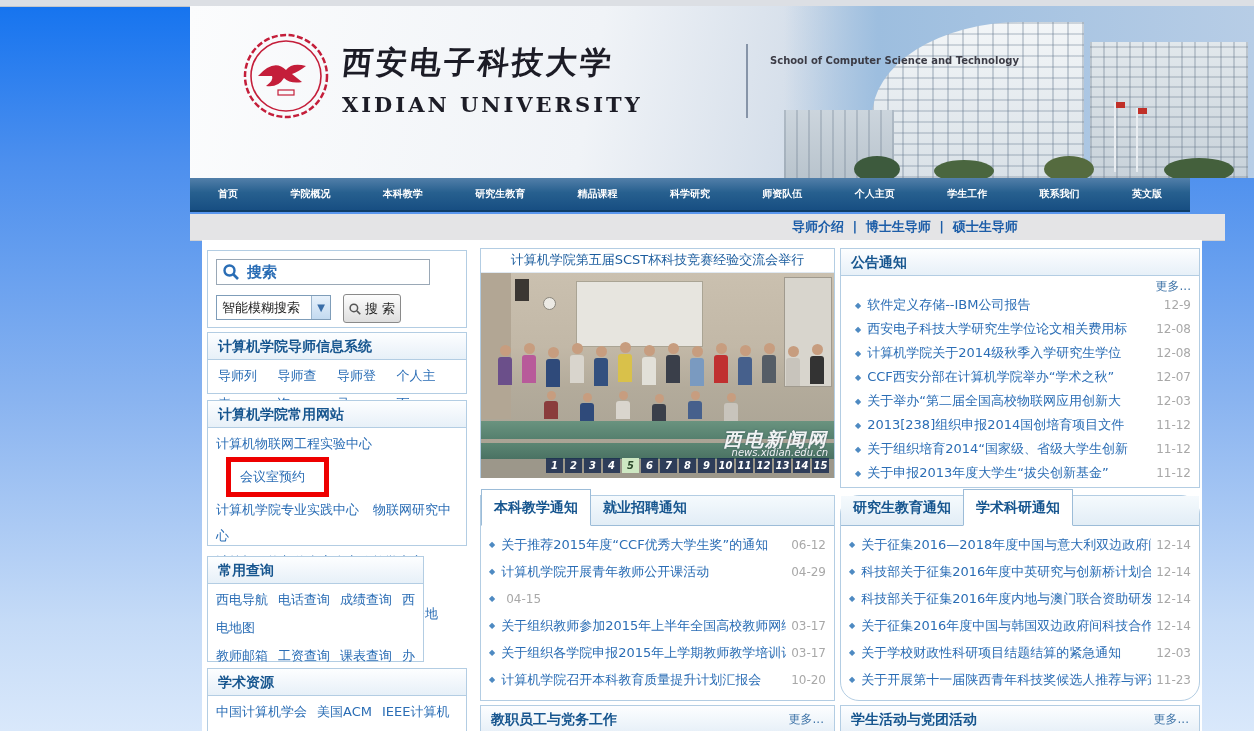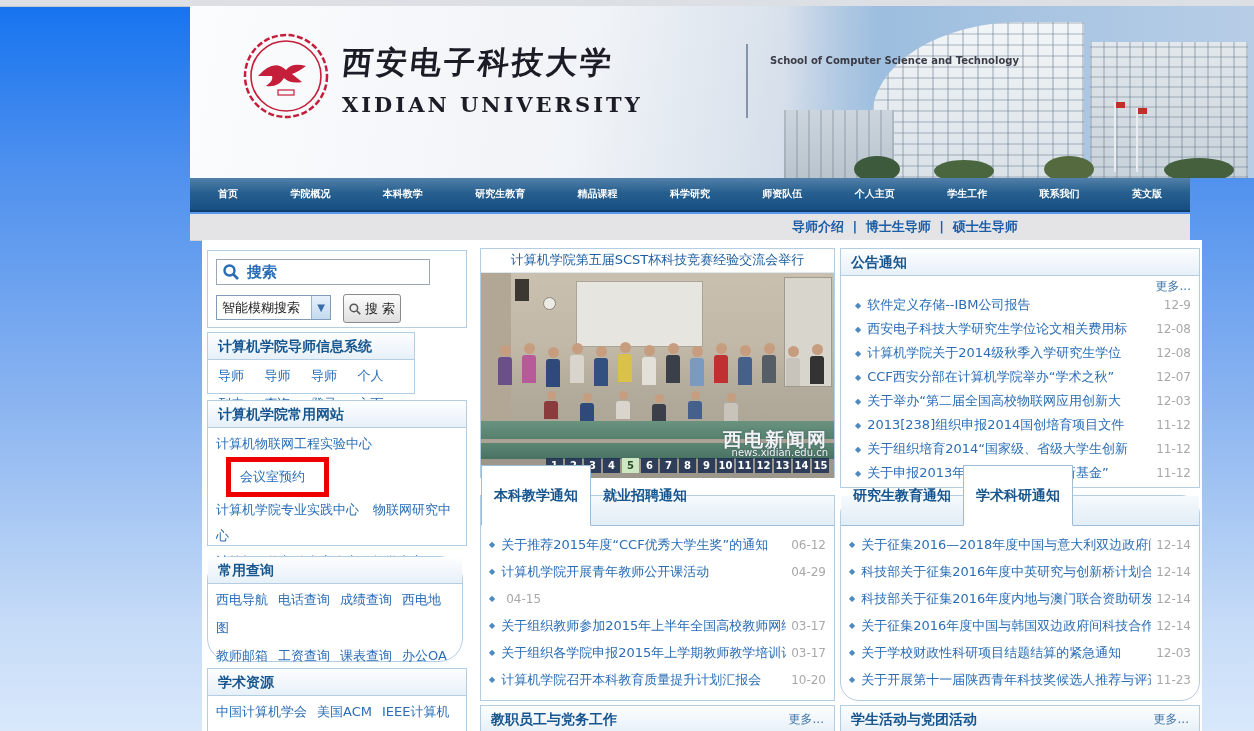--- a/index.html
+++ b/index.html
@@ -42,41 +42,41 @@
   .divider{position:absolute;left:556px;top:38px;width:2px;height:74px;background:#8694a8;}
   #sname{position:absolute;left:580px;top:40px;width:300px;}
   .szh{font-size:35px;font-weight:bold;color:#2d2d37;letter-spacing:2px;}
   .sen{font-size:10px;font-weight:bold;color:#3b3b45;margin-top:9px;}
 
   
   #nav{position:absolute;left:0;top:172px;width:1000px;height:34px;box-sizing:border-box;
     background:linear-gradient(180deg,#527fa9 0%,#27608f 45%,#174e82 100%);
     border-bottom:2px solid #0e3c66;display:flex;align-items:center;justify-content:space-between;padding:0 28px;}
   #nav a{color:#fff;font-size:10px;font-weight:bold;white-space:nowrap;}
-  #subnav{position:absolute;left:0;top:208px;width:1000px;height:26px;background:#e4e4e6;border-bottom:1px solid #d2d2d4;}
+  #subnav{position:absolute;left:0;top:208px;width:1000px;height:26px;background:#e4e4e6;border-bottom:1px solid #d2d2d4;padding-left:35px;}
   #subnav .wrap{position:absolute;left:598px;top:0;height:26px;line-height:26px;font-size:13px;font-weight:bold;color:#1c5da8;white-space:nowrap;}
   #subnav a{color:#1c5da8;margin:0 4px;}
   #subnav .sep{color:#1c5da8;}
 
   
   #main{position:absolute;left:12px;top:234px;width:1000px;height:491px;background:#fff;}
   .panel{position:absolute;background:#fff;border:1px solid #b3cde3;box-sizing:border-box;}
   .phead{height:26px;line-height:25px;background:linear-gradient(180deg,#fdfeff,#e7f0f8);
     border-bottom:1px solid #b3cde3;color:#17568f;font-weight:bold;font-size:14px;padding:0 10px;
     display:flex;justify-content:space-between;align-items:center;}
   .more{font-size:12px;font-weight:normal;color:#3f74a8;}
   a.lnk{color:#2a6db5;font-size:13px;}
   .linkline{padding:0 8px;line-height:28px;font-size:13px;}
   .linkline a{margin-right:10px;}
   .news-row{display:flex;align-items:center;height:27px;padding:0 8px;}
   .bullet{color:#4e8ac2;font-size:8px;margin-right:6px;flex:none;}
   .news-title{flex:1;white-space:nowrap;overflow:hidden;font-size:13px;color:#2a6db5;}
   .news-date{color:#a8a8a8;font-size:12px;margin-left:5px;flex:none;}
   .tabstrip{height:29px;background:linear-gradient(180deg,#f5fafd,#e2edf6);border-bottom:1px solid #9cbcd8;display:flex;align-items:flex-end;}
-  .tab{padding:16px 12px;line-height:27px;font-weight:bold;font-size:14px;color:#17568f;height:27px;}
+  .tab{padding:4px 12px;line-height:27px;font-weight:bold;font-size:14px;color:#17568f;height:27px;}
   .tab.active{background:#fff;border:1px solid #9cbcd8;border-bottom:1px solid #fff;margin-bottom:-1px;}
 
   
   .searchwrap{position:absolute;left:8px;top:8px;width:214px;height:26px;}
   .searchwrap input{width:214px;height:26px;box-sizing:border-box;border:1px solid #9aa8b6;padding:0 4px 0 30px;
     font-size:15px;font-weight:bold;color:#2a6db5;font-family:inherit;}
   .searchwrap input::placeholder{color:#2a6db5;font-weight:bold;}
   .mag{position:absolute;left:7px;top:5px;}
   .selbox{position:absolute;left:8px;top:44px;width:115px;height:25px;border:1px solid #7f9db9;background:#fff;
     font-size:13px;line-height:23px;padding-left:5px;box-sizing:border-box;color:#222;}
@@ -84,21 +84,21 @@
     border-left:1px solid #9ab4cc;display:flex;align-items:center;justify-content:center;color:#3a6ea8;font-size:10px;}
   .sbtn{position:absolute;left:135px;top:43px;width:56px;height:27px;border:1px solid #8a8a8a;border-radius:3px;
     background:linear-gradient(180deg,#fdfdfd,#dedede);font-size:13px;color:#222;display:flex;align-items:center;justify-content:center;gap:4px;}
 
   .redbox{display:inline-block;border:5px solid #ee0000;padding:2px 9px;margin-left:10px;position:relative;top:0;}
 
   
   #photo-panel{left:278px;top:8px;width:355px;height:230px;}
   .caption{height:23px;line-height:22px;text-align:center;font-size:13px;color:#1c5d9e;border-bottom:1px solid #dfe8f1;}
   .photo{position:relative;width:353px;height:205px;overflow:hidden;
-    background:linear-gradient(180deg,#cac0af 0%,#c2b8a7 36%,#b3ab9b 56%,#a59f91 100%);}
+    background:linear-gradient(180deg,#cac0af 0%,#c2b8a7 36%,#b3ab9b 56%,#a59f91 100%);font-style:italic;}
   .ph-col{position:absolute;left:0;top:0;width:30px;height:146px;background:#b2a694;}
   .ph-spk{position:absolute;left:34px;top:6px;width:14px;height:22px;background:#3b3733;}
   .ph-clock{position:absolute;left:62px;top:24px;width:11px;height:11px;border-radius:50%;background:#eceae4;border:1px solid #8a867c;}
   .ph-screen{position:absolute;left:95px;top:8px;width:125px;height:64px;background:#e7e5df;border:1px solid #aaa494;}
   .ph-door{position:absolute;right:2px;top:4px;width:46px;height:108px;background:#d8d5cd;border:1px solid #a09a8e;}
   .ph-desk1{position:absolute;left:0;top:148px;width:353px;height:18px;background:linear-gradient(180deg,#6a937f,#55806e);}
   .ph-desk2{position:absolute;left:0;top:170px;width:353px;height:16px;background:linear-gradient(180deg,#5c8673,#4a7263);}
   .ph-floor{position:absolute;left:0;top:186px;width:353px;height:19px;background:#9c978a;}
   .fig{position:absolute;width:16px;}
   .fig .h{display:block;width:11px;height:11px;border-radius:50%;background:#c79d7f;margin:0 auto;}
@@ -201,21 +201,21 @@
       </div>
       <div class="sbtn">
         <svg width="12" height="12" viewBox="0 0 16 16">
             <circle cx="6.5" cy="6.5" r="5" fill="none" stroke="#555" stroke-width="2"></circle>
             <line x1="10.5" y1="10.5" x2="15" y2="15" stroke="#555" stroke-width="2.2"></line>
           </svg>
         <span>搜 索</span>
       </div>
     </div>
 
-    <div class="panel" style="left:5px;top:92px;width:208px;height:62px;">
+    <div class="panel" style="left:5px;top:92px;width:260px;height:62px;">
       <div class="phead">
           <span>计算机学院导师信息系统</span>
         </div>
       <div class="linkline" style="display:flex;justify-content:space-between;padding:2px 10px 0 10px;">
         <a class="lnk">导师列表</a>
         <a class="lnk">导师查询</a>
         <a class="lnk">导师登录</a>
         <a class="lnk">个人主页</a>
       </div>
     </div>
@@ -231,21 +231,21 @@
         <a class="lnk" style="margin-right:14px;">计算机学院专业实践中心</a><a class="lnk">物联网研究中心</a>
       </div>
       <div class="linkline" style="line-height:26px;">
         <a class="lnk" style="margin-right:22px;">计算机网络与信息安全实验教学中心</a><a class="lnk">计算生物信息学研究所</a>
       </div>
       <div class="linkline" style="line-height:26px;">
         <a class="lnk" style="margin-right:24px;">计算机实践教学中心</a><a class="lnk">西电ACM基地</a>
       </div>
     </div>
 
-    <div class="panel" style="left:5px;top:316px;width:256px;height:106px;border-radius:24px;">
+    <div class="panel" style="left:5px;top:316px;width:217px;height:106px;">
       <div class="phead">
           <span>常用查询</span>
         </div>
       <div class="linkline" style="padding-top:2px;">
         <a class="lnk">西电导航</a><a class="lnk">电话查询</a><a class="lnk">成绩查询</a><a class="lnk">西电地图</a>
       </div>
       <div class="linkline">
         <a class="lnk">教师邮箱</a><a class="lnk">工资查询</a><a class="lnk">课表查询</a><a class="lnk">办公OA系统</a>
       </div>
       <div class="linkline">

